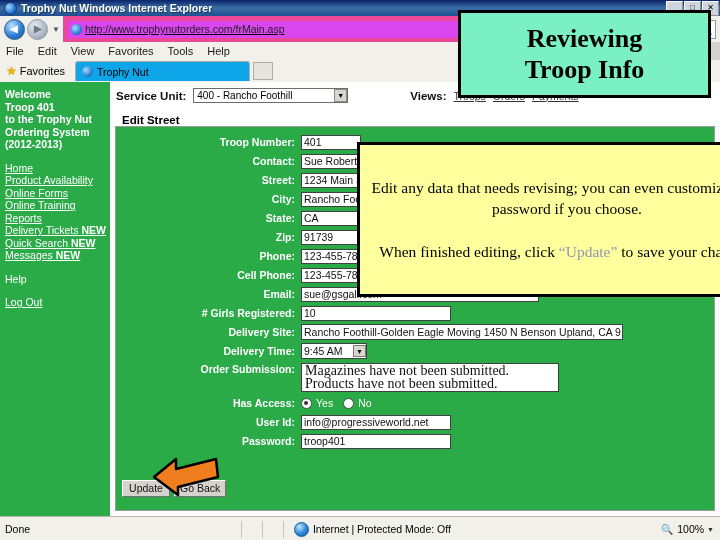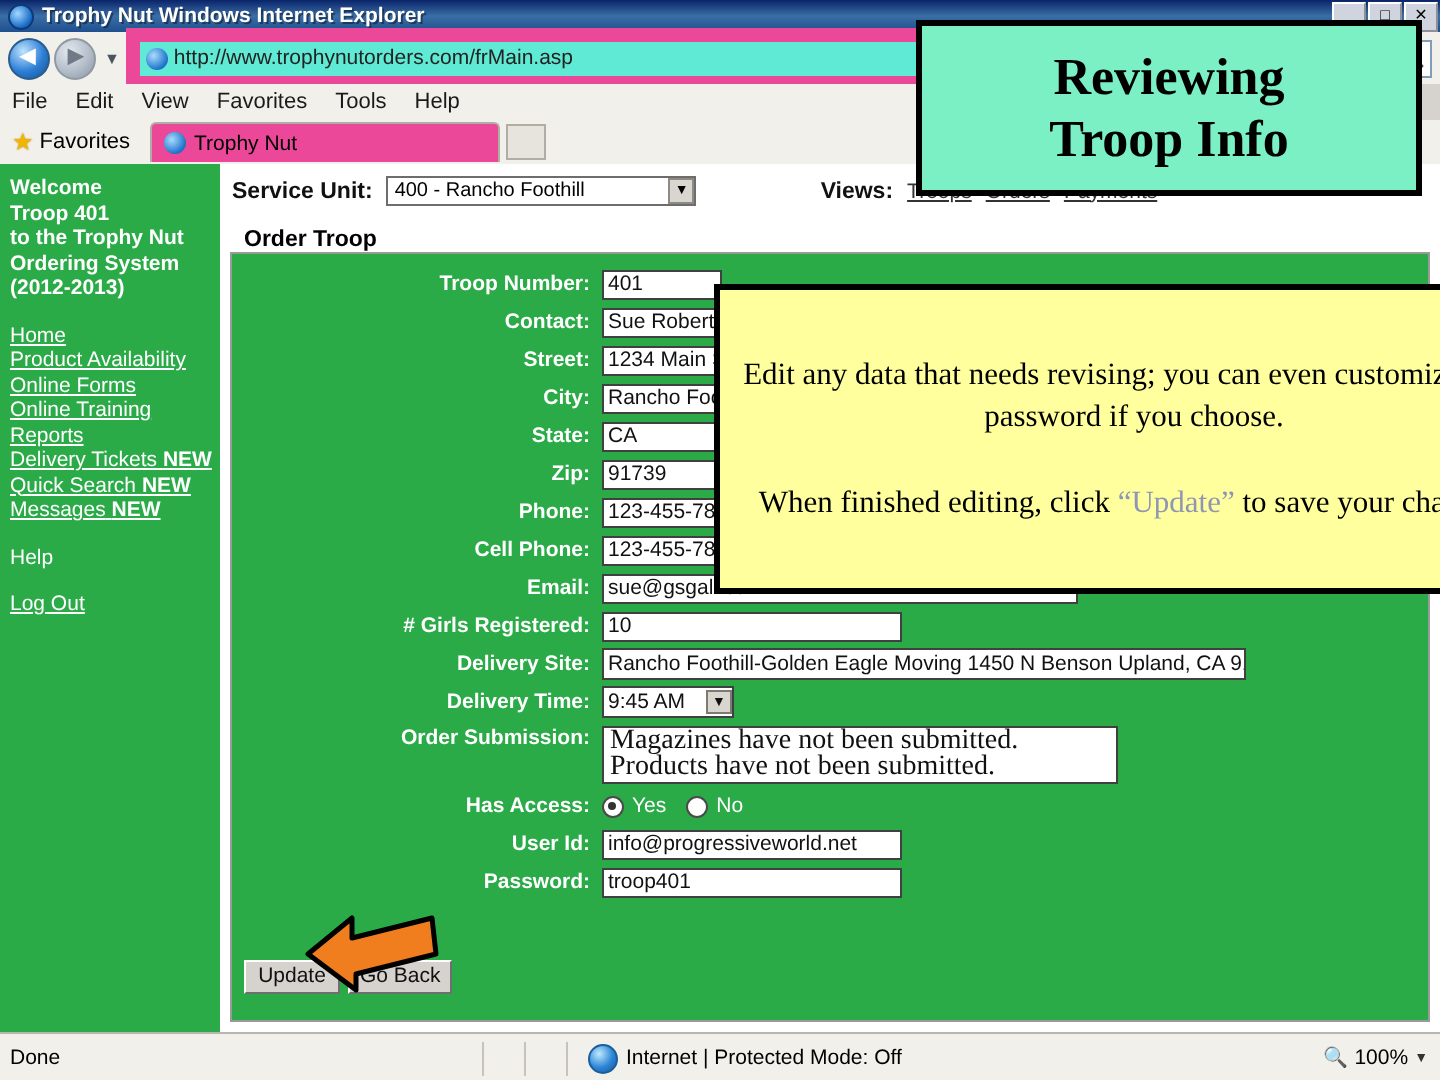--- a/index.html
+++ b/index.html
@@ -32,42 +32,42 @@
   
   .addrbar{position:absolute;left:0;top:16px;width:720px;height:26px;background:#f1f0ea;
     display:flex;align-items:center;}
   .navbtn{width:19px;height:19px;border-radius:50%;margin-left:4px;flex:none;
     background:radial-gradient(circle at 35% 30%,#bfe4ff 0%,#2d7fd6 55%,#13508f 100%);
     border:1px solid #2a5b8a;position:relative;}
   .navbtn.fwd{background:radial-gradient(circle at 35% 30%,#e2e8ee 0%,#b4bec9 55%,#8793a0 100%);border-color:#8f99a4;margin-left:2px;}
   .navbtn .arw{position:absolute;left:5px;top:4px;color:#fff;font-size:10px;line-height:10px;font-weight:bold;}
   .navbtn.fwd .arw{color:#6f7a86;left:6px;}
   .dropcaret{margin:0 3px 0 4px;color:#4a5561;font-size:8px;}
-  .urlbox{flex:1;height:17px;background:#5eead4;border:7px solid #ec4899;margin-right:2px;
-    display:flex;align-items:center;}
+  .urlbox{flex:1;height:17px;background:#d946ef;border:5px solid #ec4899;margin-right:2px;
+    display:flex;align-items:center;text-decoration:underline;}
   .url-ico{width:11px;height:11px;margin:0 3px 0 3px;flex:none;
     background:radial-gradient(circle at 35% 35%,#a8dcff 0%,#1c72c9 70%);border-radius:50%;}
   .url-text{font-size:10.5px;color:#222;white-space:nowrap;overflow:hidden;}
   .url-caret{margin-left:auto;width:15px;height:15px;background:#eceae3;border-left:1px solid #c8c5bd;
     font-size:8px;line-height:15px;text-align:center;color:#333;}
   .srchbox{width:86px;height:17px;background:#fff;border:1px solid #7f9db9;margin-right:4px;
     display:flex;align-items:center;justify-content:flex-end;}
   .srch-ico{width:13px;height:13px;margin-right:2px;color:#2a6099;font-size:10px;line-height:13px;text-align:center;}
 
   
   .menubar{position:absolute;left:0;top:42px;width:641px;height:18px;background:#f1f0ea;
     display:flex;align-items:center;padding-left:6px;box-sizing:border-box;}
   .menu-item{font-size:11px;color:#1a1a1a;margin-right:14px;white-space:nowrap;}
 
   
   .favbar{position:absolute;left:0;top:60px;width:720px;height:22px;background:#f1f0ea;
     display:flex;align-items:center;border-bottom:1px solid #b9b6ae;}
   .star{color:#f2b600;font-size:12px;margin:0 3px 0 6px;text-shadow:0 0 1px #a77a00;}
   .fav-label{font-size:11px;margin-right:10px;}
-  .tab{width:175px;height:20px;background:#ec4899;border:1px solid #b0ada5;border-bottom:none;
+  .tab{width:175px;height:20px;background:#0ea5e9;border:1px solid #b0ada5;border-bottom:none;
     border-radius:3px 3px 0 0;display:flex;align-items:center;box-sizing:border-box;}
   .tab-ico{width:11px;height:11px;margin:0 4px 0 6px;flex:none;
     background:radial-gradient(circle at 35% 35%,#a8dcff 0%,#1c72c9 70%);border-radius:50%;}
   .tab-text{font-size:10.5px;white-space:nowrap;overflow:hidden;}
   .tab-new{width:20px;height:18px;margin-left:3px;background:#e6e4dd;border:1px solid #b0ada5;box-sizing:border-box;}
 
   
   .page{position:absolute;left:0;top:82px;width:720px;height:434px;background:#fff;overflow:hidden;}
   .sidebar{position:absolute;left:0;top:0;width:110px;height:434px;background:#2bab48;
     color:#fff;box-sizing:border-box;padding:6px 5px;}
@@ -238,21 +238,21 @@
             <span>400 - Rancho Foothill</span>
             <span class="cap">▼</span>
           </div>
           <div class="views">
             <span class="lbl-bold">Views:</span>
             <a>Troops</a>
             <a>Orders</a>
             <a>Payments</a>
           </div>
         </div>
-        <div class="edit-troop">Order Troop</div>
+        <div class="edit-troop">Edit Street</div>
       </div>
 
       <div class="formbox">
         <div style="padding:6px 4px 0 0;">
 
           <div class="frow">
             <span class="flabel">Troop Number:</span>
             <div class="finput w-sm">401</div>
           </div>
 

